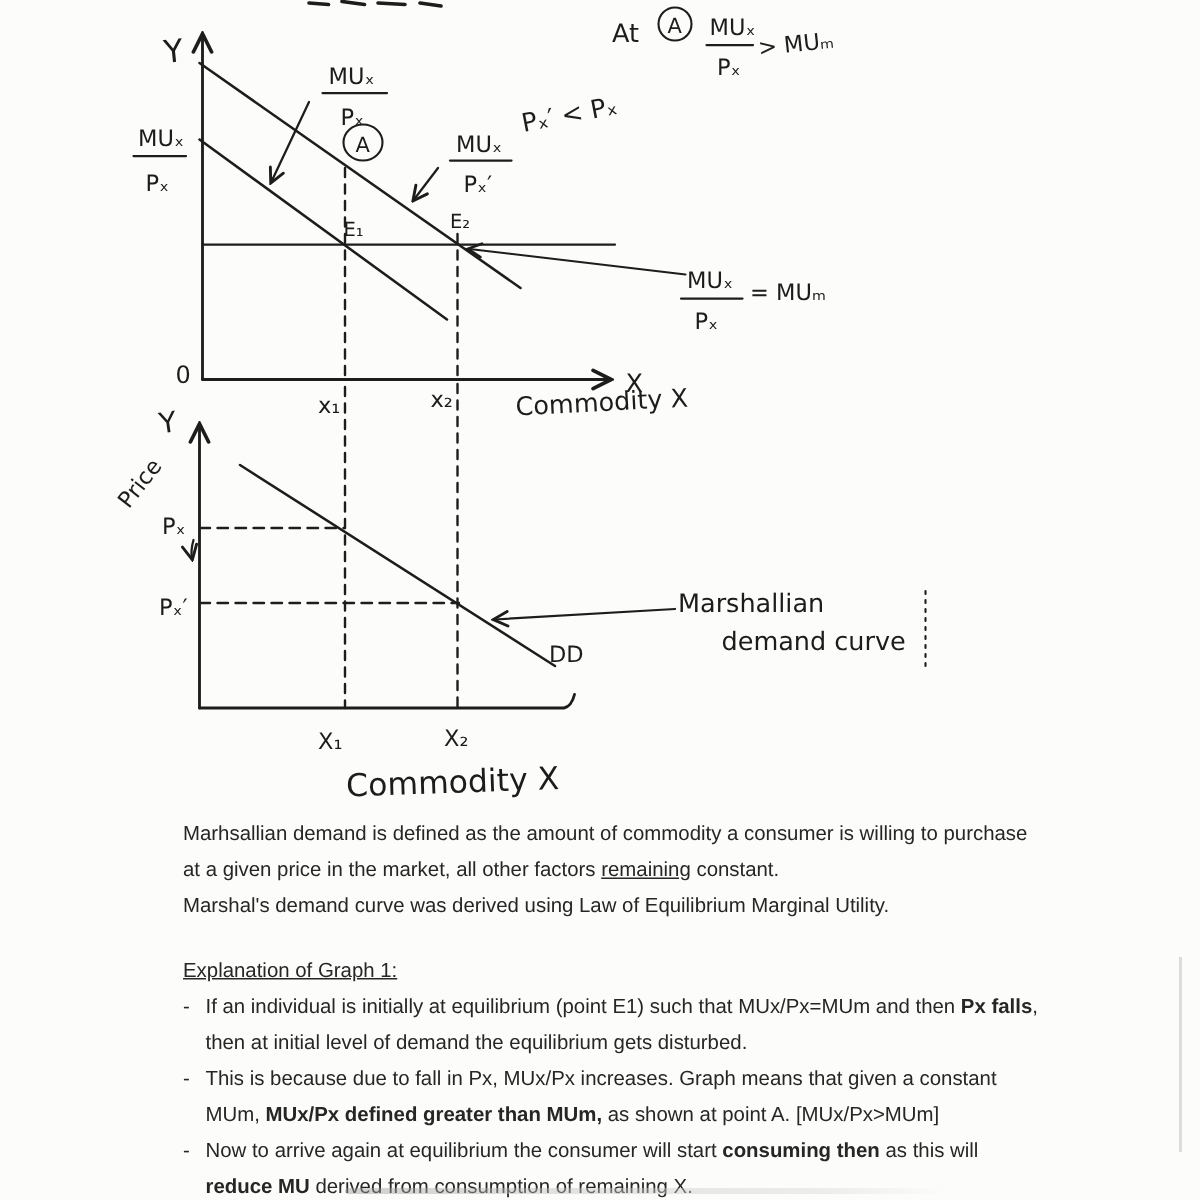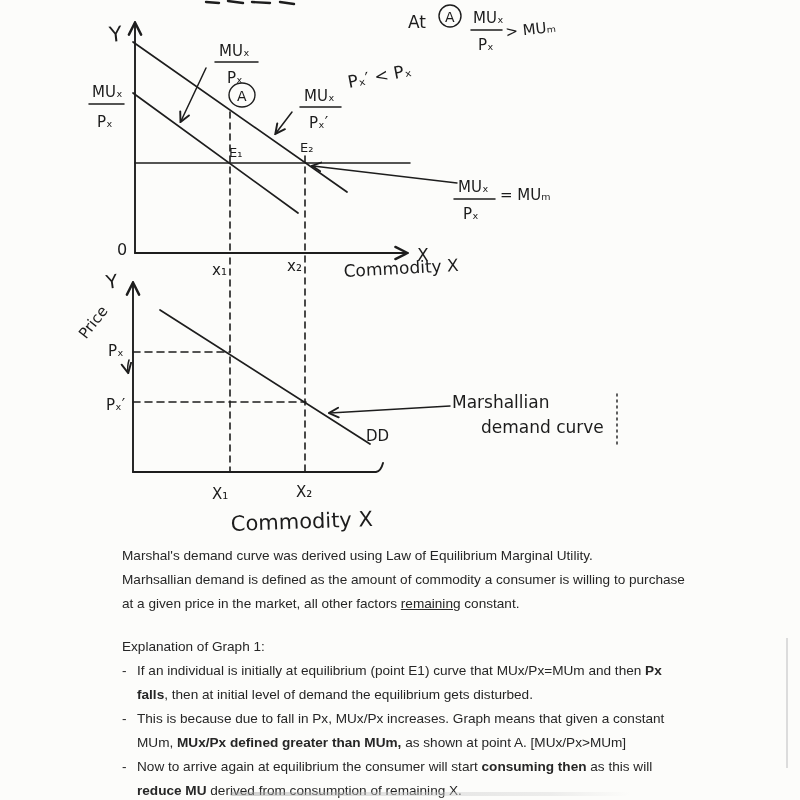--- a/index.html
+++ b/index.html
@@ -3,21 +3,21 @@
 <meta charset="utf-8">
 <style>
   html,body{margin:0;padding:0;}
   body{background:#ffffff;font-family:"Liberation Sans",sans-serif;}
   .page{position:relative;width:800px;height:800px;background:#fcfcfa;overflow:hidden;}
   .figure{position:absolute;left:0;top:0;}
   .figure line,.figure path,.figure ellipse,.figure circle{stroke:#1d1d1d;fill:none;stroke-linecap:round;}
   .hand{font-family:"DejaVu Sans",sans-serif;fill:#1c1c1c;}
   .textblock{position:absolute;left:122px;top:544px;width:574px;font-size:13.6px;line-height:24px;color:#262626;}
   .textblock p{margin:0;}
-  .heading{margin-top:19px !important;}
+  .heading{margin-top:19px !important;text-decoration:underline;}
   .bullet{display:flex;}
   .bullet .dash{width:15px;flex:none;}
   .bullet p{flex:1;}
   .b{font-weight:bold;}
   .u{text-decoration:underline;}
   .artifact-bottom{position:absolute;left:230px;top:792px;width:400px;height:4px;
     background:linear-gradient(90deg,#9a9a9a,#c4c4c4 40%,#d9d9d9 80%,transparent);opacity:.45;border-radius:2px;}
   .artifact-right{position:absolute;left:786px;top:638px;width:2px;height:130px;background:#cfcfcf;opacity:.7;}
 </style>
 </head>
@@ -122,27 +122,27 @@
       <text class="hand" x="481" y="433" font-size="17">demand curve</text>
       <path d="M617,394 V448" stroke="#b8b8b8" stroke-width="1.4" stroke-dasharray="2 4"></path>
 
       <text class="hand" x="212" y="499" font-size="15">X₁</text>
       <text class="hand" x="296" y="497" font-size="15">X₂</text>
       <text class="hand" x="231" y="531" font-size="21" transform="rotate(-2 231 531)">Commodity X</text>
     </g>
   </svg>
 
   <div class="textblock">
+    <p><span>Marhsallian demand is defined as the amount of commodity a consumer is willing to purchase at a given price in the market, all other factors </span><span class="u">remaining</span><span> constant.</span></p>
     <p>Marshal's demand curve was derived using Law of Equilibrium Marginal Utility.</p>
-    <p><span>Marhsallian demand is defined as the amount of commodity a consumer is willing to purchase at a given price in the market, all other factors </span><span class="u">remaining</span><span> constant.</span></p>
     <p class="heading">Explanation of Graph 1:</p>
 
     <div class="bullet">
       <span class="dash">-</span>
-      <p><span>If an individual is initially at equilibrium (point E1) curve that MUx/Px=MUm and then </span><span class="b">Px falls</span><span>, then at initial level of demand the equilibrium gets disturbed.</span></p>
+      <p><span>If an individual is initially at equilibrium (point E1) such that MUx/Px=MUm and then </span><span class="b">Px falls</span><span>, then at initial level of demand the equilibrium gets disturbed.</span></p>
     </div>
     <div class="bullet">
       <span class="dash">-</span>
       <p><span>This is because due to fall in Px, MUx/Px increases. Graph means that given a constant  MUm, </span><span class="b">MUx/Px defined greater than MUm,</span><span> as shown at point A.   [MUx/Px&gt;MUm]</span></p>
     </div>
     <div class="bullet">
       <span class="dash">-</span>
       <p><span>Now to arrive again at equilibrium the consumer will start </span><span class="b">consuming then</span><span> as this will </span><span class="b">reduce MU</span><span> derived from consumption of remaining X.</span></p>
     </div>
   </div>

